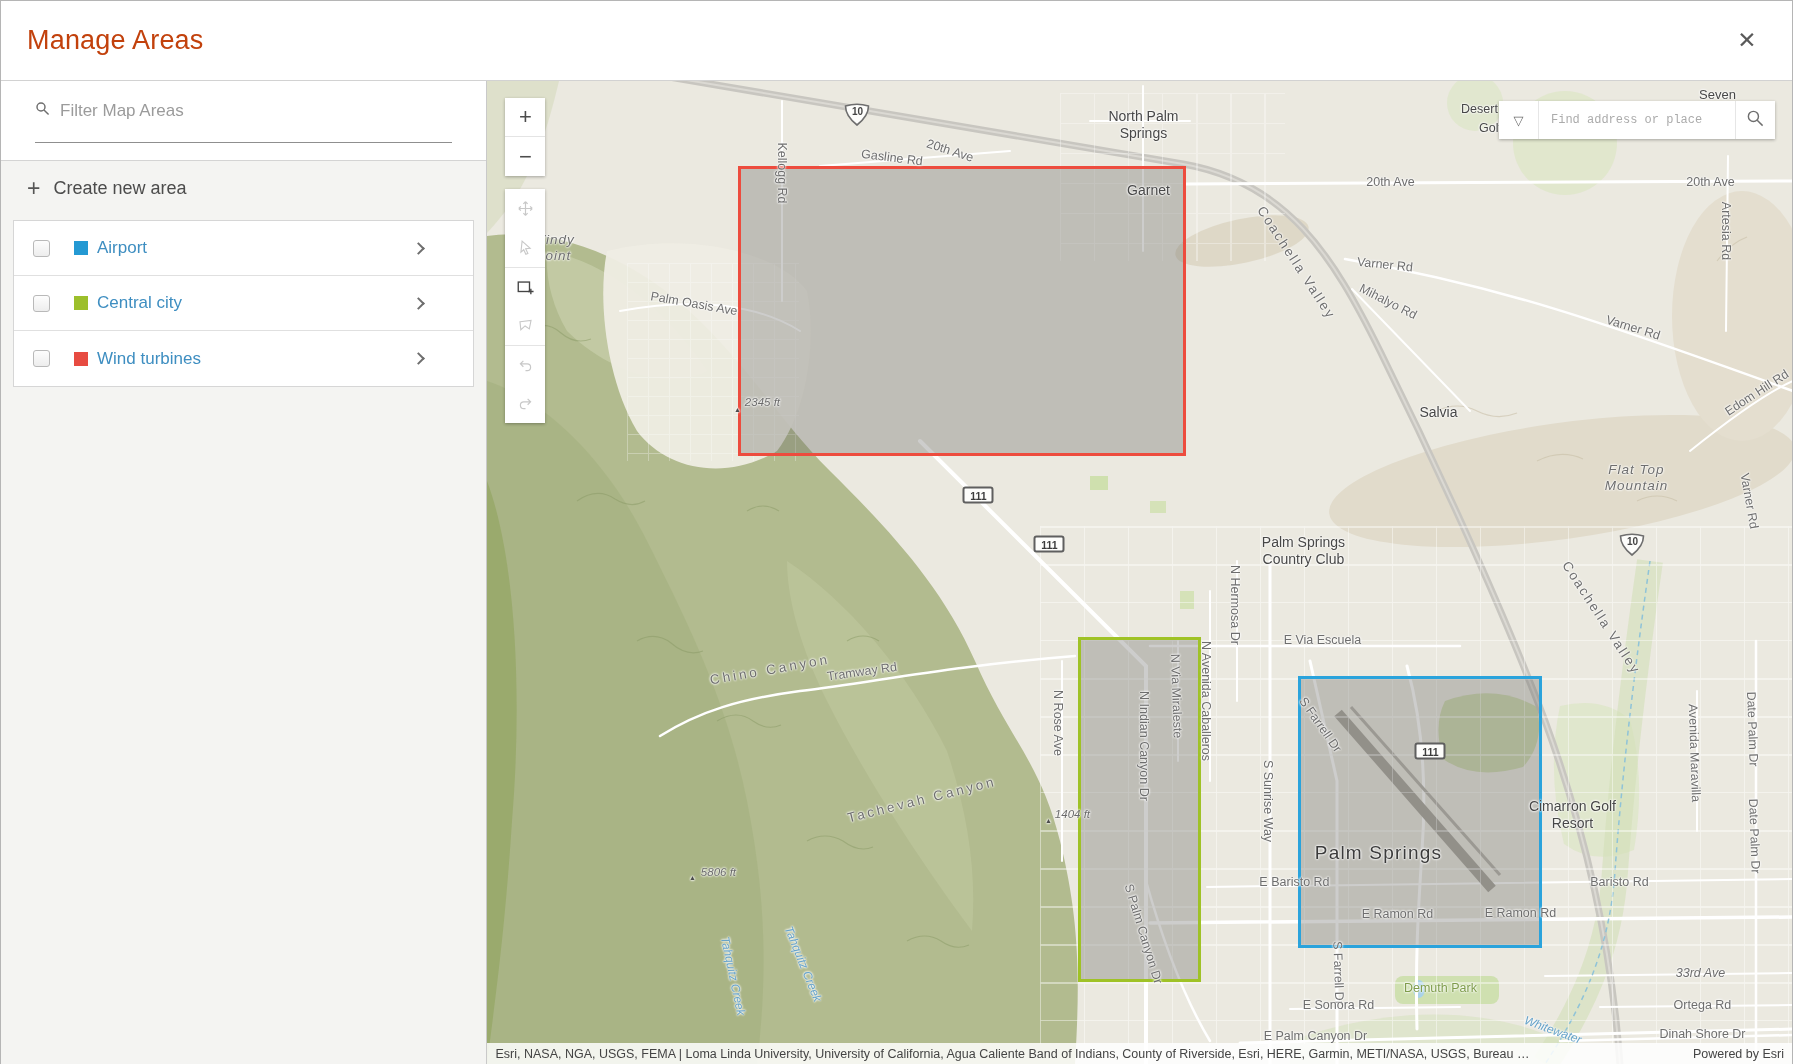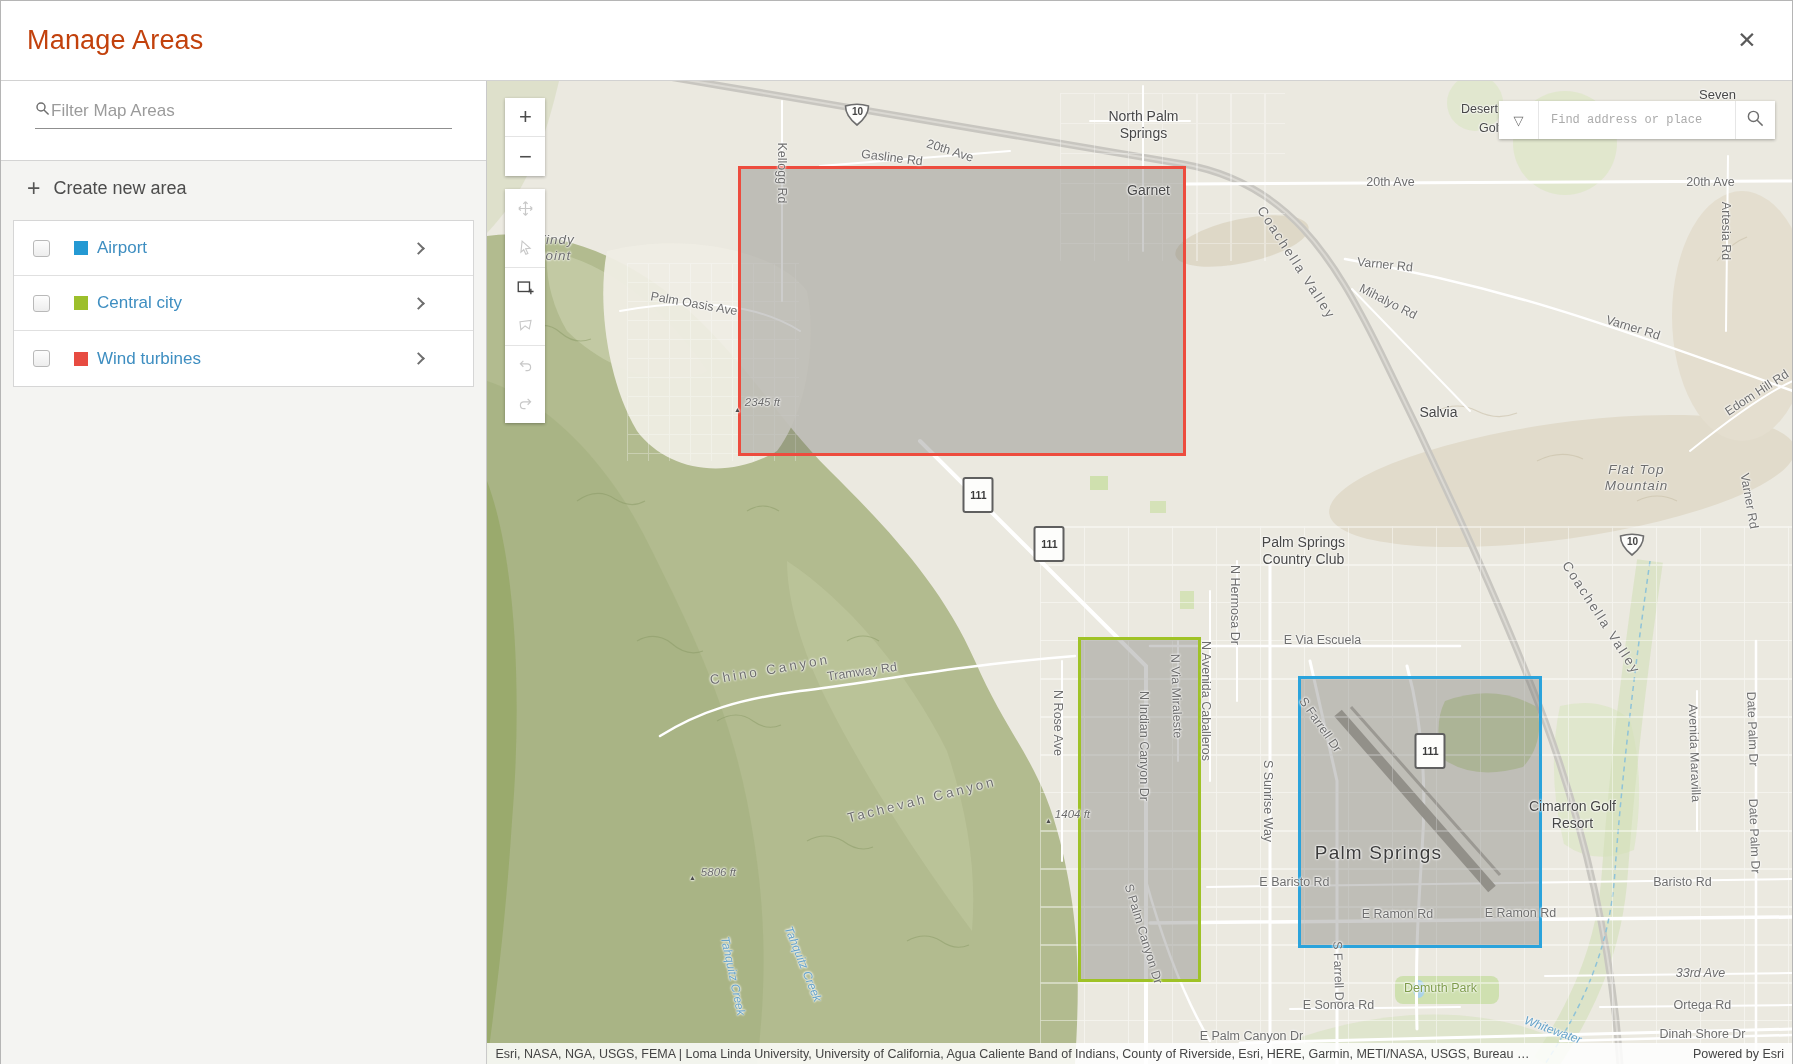--- a/index.html
+++ b/index.html
@@ -16,21 +16,21 @@
 
   
   #body { display:flex; height:983px; }
   #sidebar { width:487px; border-right:1px solid #c9c9c9; background:#fff; display:flex; flex-direction:column; }
   #map { position:relative; width:1306px; height:983px; background:#ebe9e0; overflow:hidden; }
 
   
   #panel-title { height:62px; display:flex; align-items:center; justify-content:center;
                  font-size:21px; color:#4c4c4c; border-bottom:1px solid #d4d4d4; }
   #filter-block { height:80px; border-bottom:1px solid #d4d4d4; padding:20px 34px 0 34px; }
-  .filter-wrap { display:flex; align-items:center; border-bottom:1px solid #8f8f8f; padding-bottom:7px; }
+  .filter-wrap { display:flex; align-items:center; gap:9px; border-bottom:1px solid #8f8f8f; padding-bottom:21px; }
   .filter-wrap input { border:none; outline:none; flex:1; font-size:17px; color:#4c4c4c;
                        font-family:inherit; background:transparent; }
   .filter-wrap input::placeholder { color:#9b9b9b; }
   #sidebar-gray { flex:1; background:#f4f4f2; }
   #create-row { display:flex; align-items:center; gap:13px; padding:16px 0 12px 26px; cursor:pointer; }
   #create-plus { font-size:23px; font-weight:300; color:#555; line-height:1; }
   #create-label { font-size:18px; color:#4c4c4c; }
   #area-list { margin:8px 12px 0 12px; background:#fff; border:1px solid #d6d6d6; }
   .area-row { height:55px; display:flex; align-items:center; padding:0 18px 0 19px;
               border-bottom:1px solid #e0e0e0; cursor:pointer; background:#fff; }
@@ -89,21 +89,21 @@
             font-size:12.5px; color:#6e6e6e;
             text-shadow:0 0 2px #fff,0 0 2px #fff,0 0 3px #fff; }
   .mlabel.place { font-size:14px; color:#474747; }
   .mlabel.big   { font-size:19px; color:#3b3b3b; letter-spacing:1.2px; }
   .mlabel.water { font-style:italic; color:#67a3c9; font-size:12px; }
   .mlabel.park  { color:#7e9c4b; font-size:12.5px; }
   .mlabel.elev  { font-style:italic; color:#6b6b6b; font-size:11.5px; }
   .mlabel.peak  { font-size:7px; color:#4c4c4c; }
   .mlabel.area  { font-style:italic; color:#6e6e6e; font-size:13.5px; letter-spacing:1px; }
   .shield { position:absolute; transform:translate(-50%,-50%); z-index:21; }
-  .shield-state { width:31px; height:36px; background:#fdfdfb; border:2px solid #5f5f5f; border-radius:3px;
+  .shield-state { width:31px; height:17px; background:#fdfdfb; border:2px solid #5f5f5f; border-radius:3px;
                   display:flex; align-items:center; justify-content:center;
                   font-size:10.5px; font-weight:700; color:#3c3c3c; }
   .shield-interstate { width:28px; height:26px; }
   .shield-interstate svg { position:absolute; left:0; top:0; }
   .shield-interstate span { position:absolute; left:0; right:0; top:5px; text-align:center;
                             font-size:10px; font-weight:700; color:#444; }
 </style>
 </head>
 <body>
 
@@ -295,29 +295,29 @@
           <div class="mlabel" style="left: 719px; top: 620px; --r: 90deg;">N Avenida Caballeros</div>
           <div class="mlabel" style="left: 748px; top: 524px; --r: 90deg;">N Hermosa Dr</div>
           <div class="mlabel" style="left: 781px; top: 720px; --r: 90deg;">S Sunrise Way</div>
           <div class="mlabel" style="left: 571px; top: 642px; --r: 90deg;">N Rose Ave</div>
           <div class="mlabel" style="left: 656px; top: 853px; --r: 73deg;">S Palm Canyon Dr</div>
           <div class="mlabel" style="left: 833px; top: 644px; --r: 55deg;">S Farrell Dr</div>
           <div class="mlabel" style="left: 851px; top: 892px; --r: 88deg;">S Farrell Dr</div>
           <div class="mlabel" style="left: 807px; top: 801px;">E Baristo Rd</div>
           <div class="mlabel" style="left: 910px; top: 833px;">E Ramon Rd</div>
           <div class="mlabel" style="left: 1033px; top: 832px;">E Ramon Rd</div>
-          <div class="mlabel" style="left: 1195px; top: 801px;">Baristo Rd</div>
+          <div class="mlabel" style="left: 1132px; top: 801px;">Baristo Rd</div>
           <div class="mlabel" style="left: 1207px; top: 672px; --r: 88deg;">Avenida Maravilla</div>
           <div class="mlabel" style="left: 1265px; top: 648px; --r: 88deg;">Date Palm Dr</div>
           <div class="mlabel" style="left: 1267px; top: 755px; --r: 88deg;">Date Palm Dr</div>
           <div class="mlabel" style="left: 1213px; top: 892px; font-style: italic;">33rd Ave</div>
           <div class="mlabel" style="left: 1215px; top: 924px;">Ortega Rd</div>
           <div class="mlabel" style="left: 1215px; top: 953px;">Dinah Shore Dr</div>
           <div class="mlabel" style="left: 851px; top: 924px;">E Sonora Rd</div>
-          <div class="mlabel" style="left: 764px; top: 955px;">E Palm Canyon Dr</div>
+          <div class="mlabel" style="left: 828px; top: 955px;">E Palm Canyon Dr</div>
           <div class="mlabel park" style="left: 953px; top: 907px;">Demuth Park</div>
           <div class="mlabel water" style="left: 246px; top: 895px; --r: 78deg;">Tahquitz Creek</div>
           <div class="mlabel water" style="left: 316px; top: 883px; --r: 68deg;">Tahquitz Creek</div>
           <div class="mlabel water" style="left: 1066px; top: 949px; --r: 20deg;">Whitewater</div>
           <div class="mlabel elev" style="left: 275px; top: 322px;">2345 ft</div>
           <div class="mlabel elev" style="left: 231px; top: 792px;">5806 ft</div>
           <div class="mlabel elev" style="left: 585px; top: 734px;">1404 ft</div>
           <div class="mlabel peak" style="left: 250px; top: 329px;">▲</div>
           <div class="mlabel peak" style="left: 205px; top: 797px;">▲</div>
           <div class="mlabel peak" style="left: 561px; top: 740px;">▲</div>

